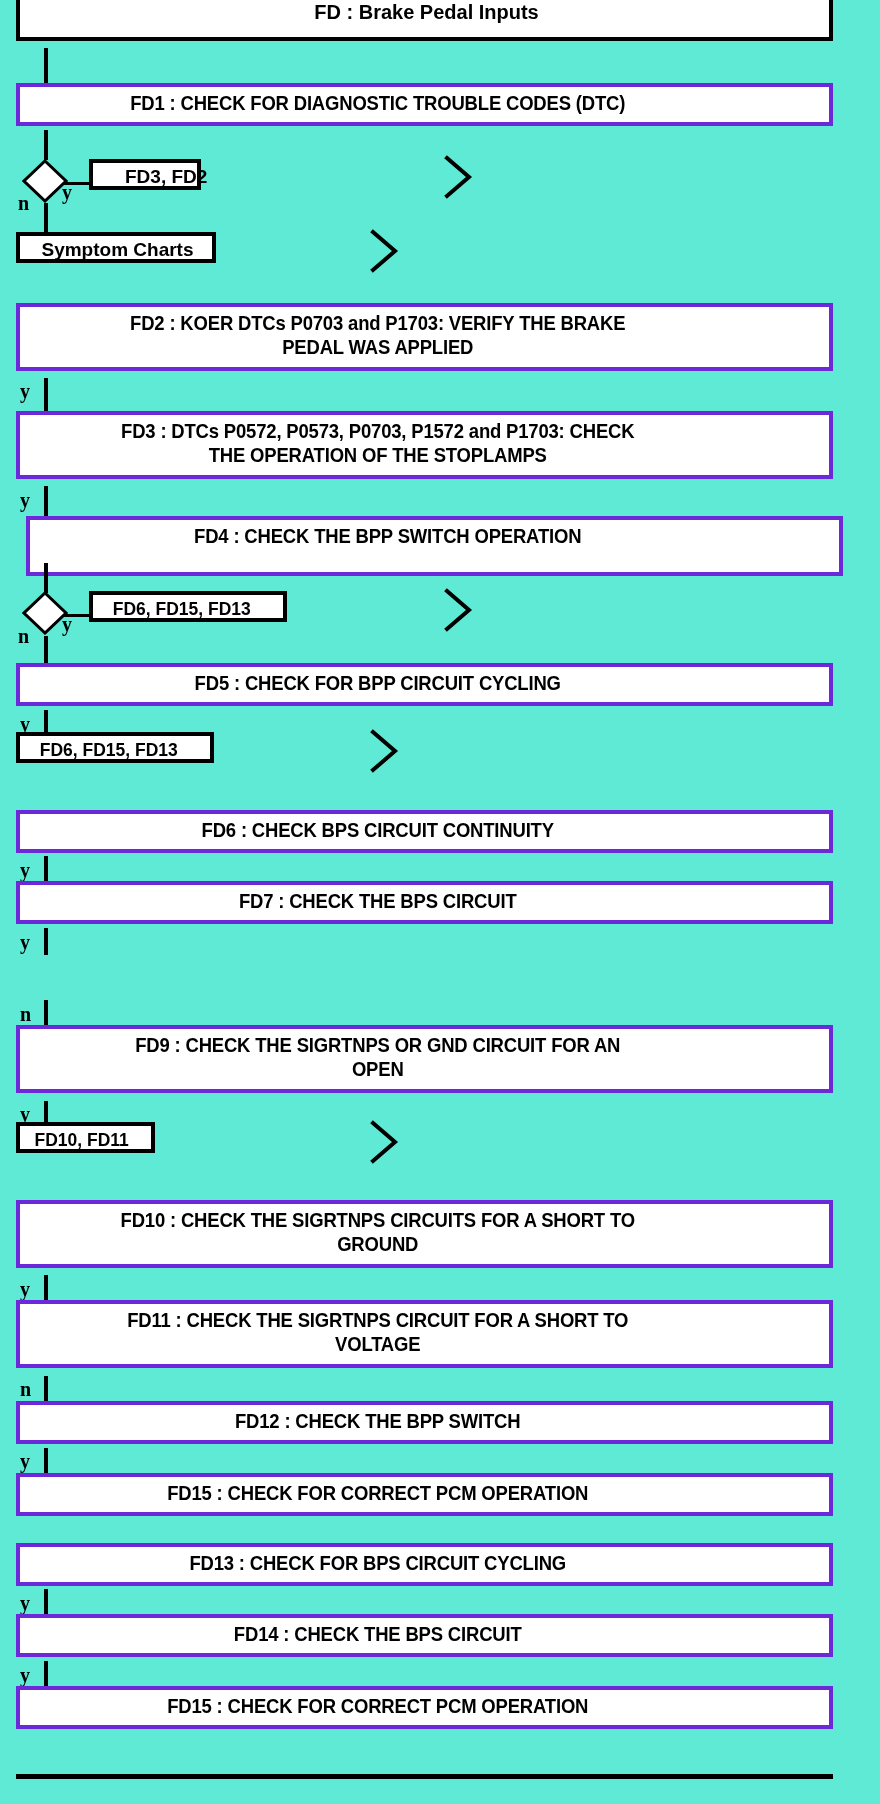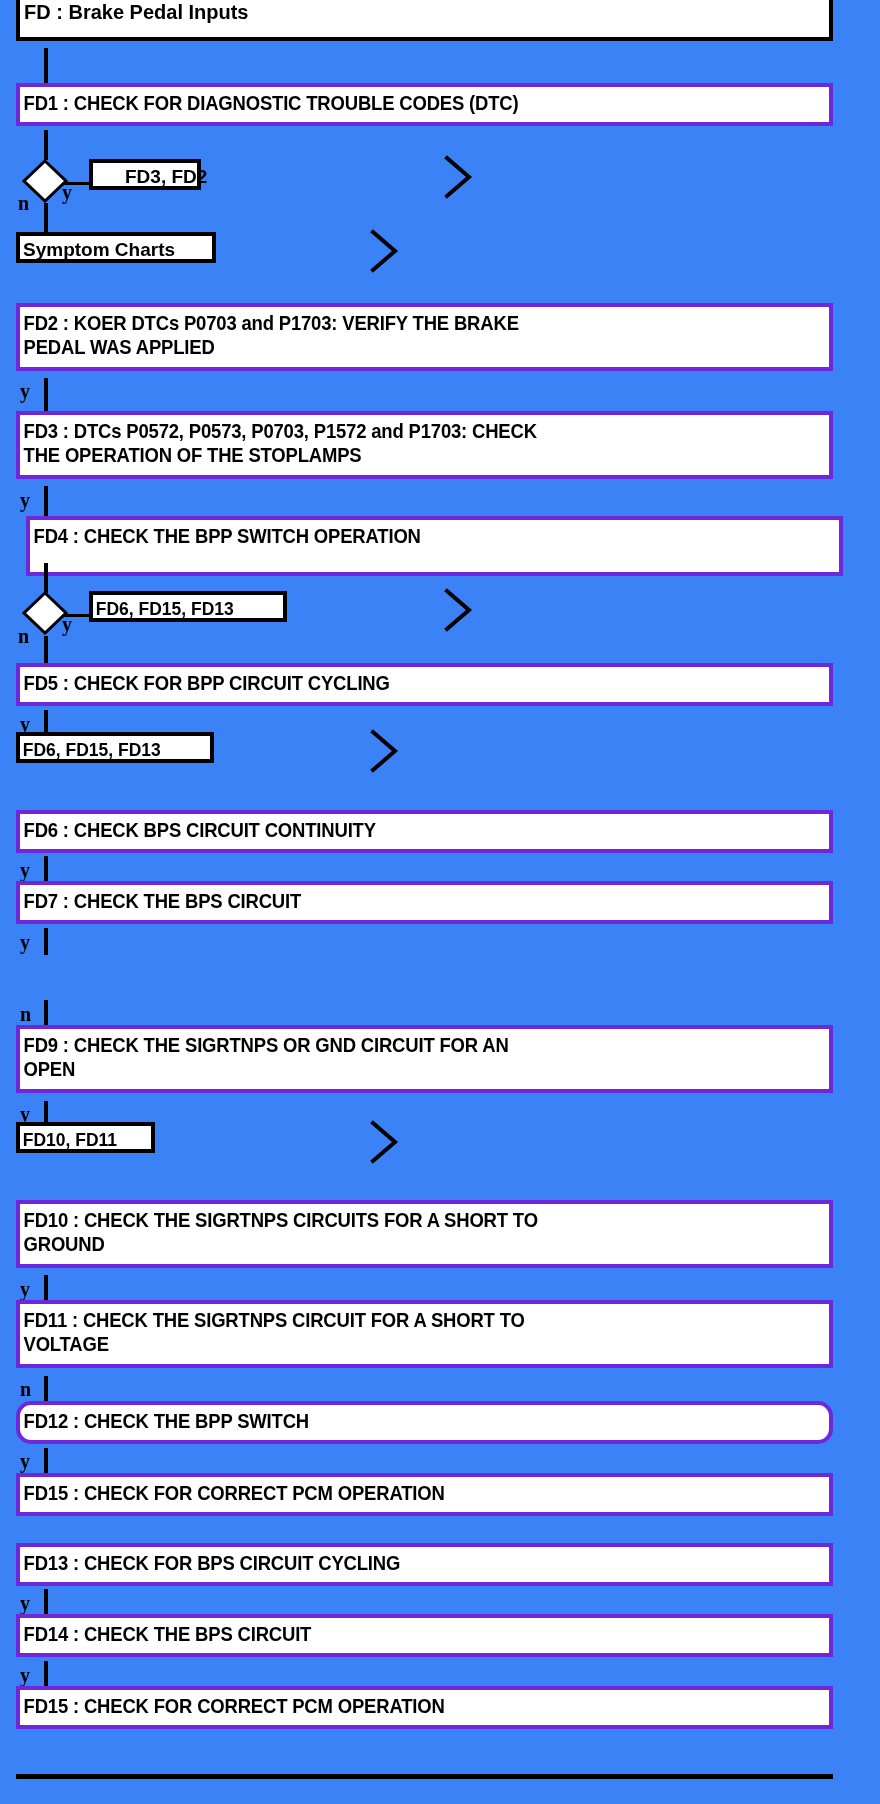--- a/index.html
+++ b/index.html
@@ -9,22 +9,23 @@
     background: #ffffff;
   }
   body {
     font-family: "Liberation Sans", sans-serif;
     color: #000000;
   }
   #page {
     position: relative;
     width: 880px;
     height: 1804px;
-    background: #3b82f6;
+    background: #5eead4;
     overflow: hidden;
+    text-align: center;
   }
 
   
   .step-box {
     position: absolute;
     box-sizing: border-box;
     border: 4px solid #6d28d9;
     background: #fff;
     display: flex;
     align-items: flex-start;
@@ -268,21 +269,21 @@
   <div class="vline" style="left: 44px; top: 1275.36px; height: 26.2608px;"></div>
   <div class="branch-label" style="left: 20px; top: 1278.78px;">y</div>
 
   <div class="step-box" style="left: 16px; top: 1300.48px; width: 817px; height: 68px;">
     <div class="step-label">FD11 : CHECK THE SIGRTNPS CIRCUIT FOR A SHORT TO
 VOLTAGE</div>
   </div>
   <div class="vline" style="left: 44px; top: 1375.84px; height: 26.2608px;"></div>
   <div class="branch-label" style="left: 20px; top: 1379.26px;">n</div>
 
-  <div class="step-box" style="left: 16px; top: 1400.95px; width: 817px; height: 43px; border-radius: 15px;">
+  <div class="step-box" style="left: 16px; top: 1400.95px; width: 817px; height: 43px;">
     <div class="step-label">FD12 : CHECK THE BPP SWITCH</div>
   </div>
   <div class="vline" style="left: 44px; top: 1447.77px; height: 26.2608px;"></div>
   <div class="branch-label" style="left: 20px; top: 1451.19px;">y</div>
 
   <div class="step-box" style="left: 16px; top: 1472.89px; width: 817px; height: 43px;">
     <div class="step-label">FD15 : CHECK FOR CORRECT PCM OPERATION</div>
   </div>
 
   <div class="step-box" style="left: 16px; top: 1542.53px; width: 817px; height: 43px;">

